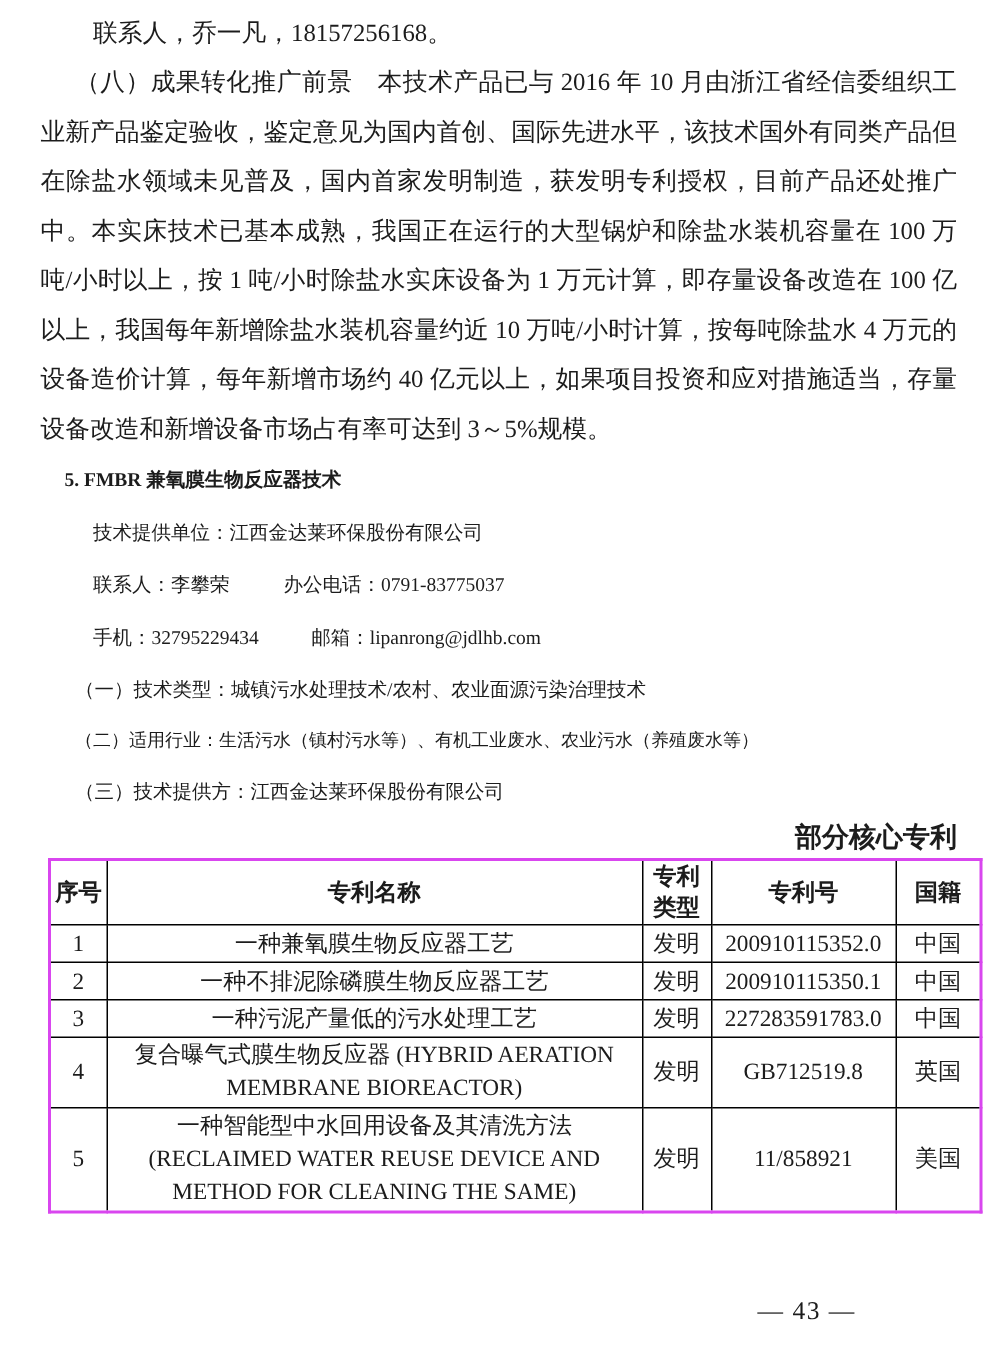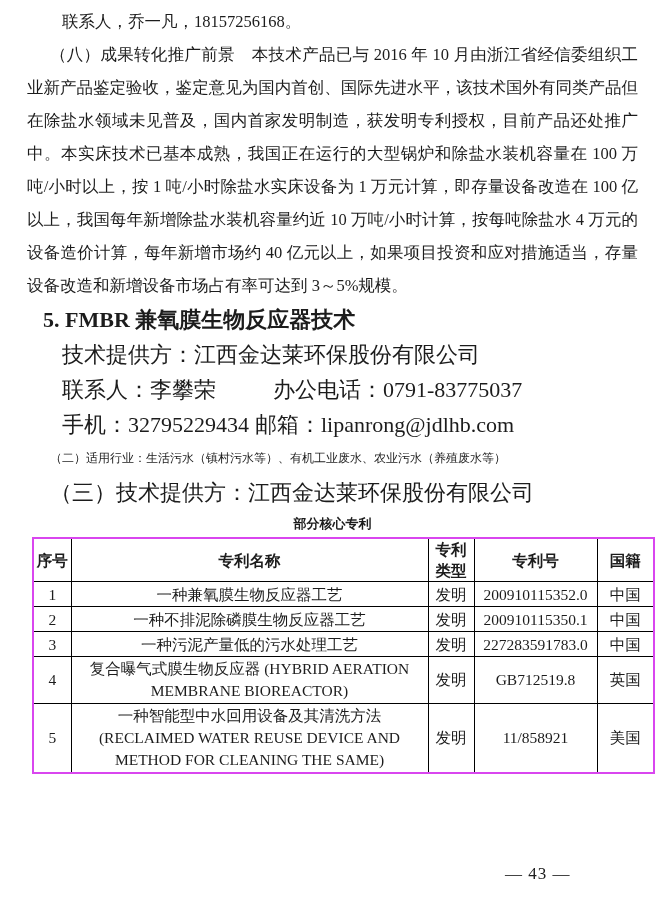--- a/index.html
+++ b/index.html
@@ -13,35 +13,35 @@
   .page { position: relative; width: 671px; height: 908px; background: #fff; }
   .content { position: absolute; left: 27px; top: 5px; width: 611px; }
   p { margin: 0; padding: 0; }
 
   .contact-line { font-size: 16.5px; line-height: 33px; text-indent: 35px; }
   .para {
     font-size: 16.5px; line-height: 33px;
     text-align: justify; text-justify: inter-ideograph;
     text-indent: 23px;
   }
-  .line { font-size: 22px; line-height: 35px; white-space: nowrap; }
+  .line { font-size: 13px; line-height: 35px; white-space: nowrap; }
   .ind35 { text-indent: 35px; }
   .ind23 { text-indent: 23px; }
   .heading { font-weight: bold; text-indent: 16px; }
   .para2 {
     font-size: 12px; line-height: 33px;
     text-align: justify; text-justify: inter-ideograph;
     text-indent: 23px;
   }
-  .gap36 { margin-left: 57px; text-align: center; }
-  .gap22 { margin-left: 6px; }
+  .gap36 { margin-left: 36px; text-align: center; }
+  .gap22 { margin-left: 35px; }
 
   .table-title {
-    font-size: 13px; font-weight: bold;
-    line-height: 27px; text-align: center;
+    font-size: 18px; font-weight: bold;
+    line-height: 27px; text-align: right;
   }
 
   table.patents {
     border-collapse: collapse;
     table-layout: fixed;
     width: 621px;
     margin-left: 5px;
     border: 2px solid #d946ef;
   }
   table.patents th, table.patents td {
@@ -76,26 +76,27 @@
 
 <div class="page">
   <div class="content">
 
     <p class="contact-line">联系人，乔一凡，18157256168。</p>
 
     <p class="para">（八）成果转化推广前景　本技术产品已与 2016 年 10 月由浙江省经信委组织工业新产品鉴定验收，鉴定意见为国内首创、国际先进水平，该技术国外有同类产品但在除盐水领域未见普及，国内首家发明制造，获发明专利授权，目前产品还处推广中。本实床技术已基本成熟，我国正在运行的大型锅炉和除盐水装机容量在 100 万吨/小时以上，按 1 吨/小时除盐水实床设备为 1 万元计算，即存量设备改造在 100 亿以上，我国每年新增除盐水装机容量约近 10 万吨/小时计算，按每吨除盐水 4 万元的设备造价计算，每年新增市场约 40 亿元以上，如果项目投资和应对措施适当，存量设备改造和新增设备市场占有率可达到 3～5%规模。</p>
 
     <p class="line heading">5. FMBR 兼氧膜生物反应器技术</p>
 
-    <p class="line ind35">技术提供方：江西金达莱环保股份有限公司</p>
+    <p class="line ind35">技术提供单位：江西金达莱环保股份有限公司</p>
 
     <p class="line ind35"><span>联系人：李攀荣</span><span class="gap36">办公电话：0791-83775037</span></p>
 
     <p class="line ind35"><span>手机：32795229434</span><span class="gap22">邮箱：lipanrong@jdlhb.com</span></p>
 
+    <p class="line ind23">（一）技术类型：城镇污水处理技术/农村、农业面源污染治理技术</p>
 
     <p class="para2">（二）适用行业：生活污水（镇村污水等）、有机工业废水、农业污水（养殖废水等）</p>
 
     <p class="line ind23">（三）技术提供方：江西金达莱环保股份有限公司</p>
 
     <p class="table-title">部分核心专利</p>
 
     <table class="patents">
       <colgroup>
         <col class="c-no">

